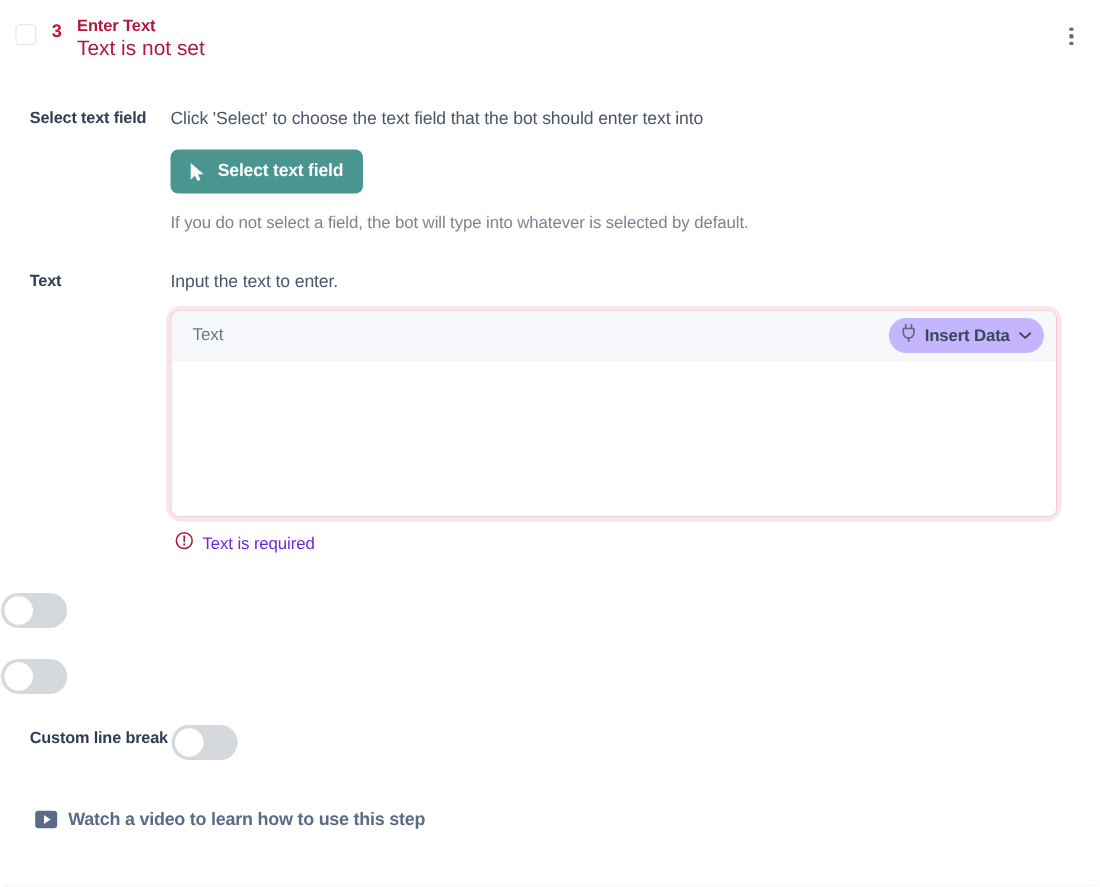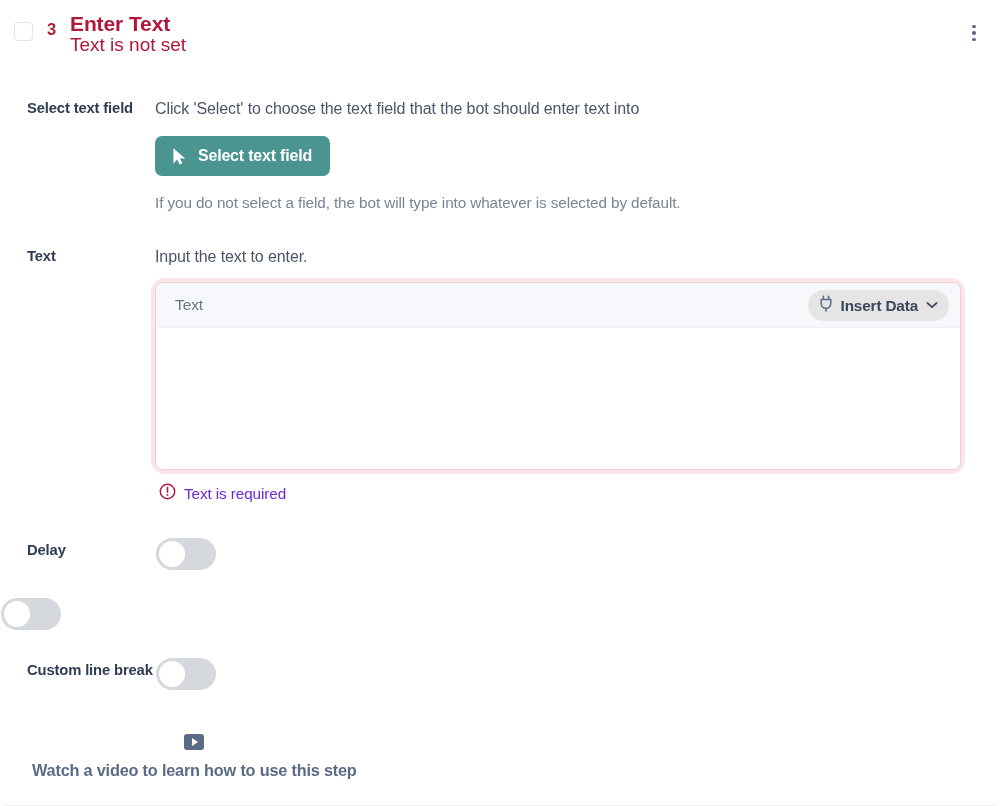--- a/index.html
+++ b/index.html
@@ -54,21 +54,21 @@
     font-weight: bold;
     color: #b01e37;
     flex: none;
     letter-spacing: -0.2px;
   }
   .step-titles {
     margin-left: 14px;
     margin-top: -2px;
   }
   .step-title {
-    font-size: 21px;
+    font-size: 15px;
     font-weight: bold;
     color: #b0173a;
     line-height: 21px;
     letter-spacing: -0.1px;
   }
   .step-subtitle {
     font-size: 19px;
     color: #b0173a;
     line-height: 19px;
     margin-top: 1px;
@@ -180,21 +180,21 @@
   }
   .editor-toolbar-label {
     font-size: 15.5px;
     color: #6b7588;
     letter-spacing: -0.1px;
   }
   .insert-data {
     display: inline-flex;
     align-items: center;
     gap: 7px;
-    background: #e5e5e5;
+    background: #c4b5fd;
     border: none;
     border-radius: 16px;
     padding: 5px 11px 5px 10px;
     font-family: "Liberation Sans", sans-serif;
     font-size: 15.3px;
     font-weight: bold;
     color: #3b465c;
     letter-spacing: -0.15px;
     cursor: pointer;
     line-height: 19px;
@@ -246,21 +246,20 @@
 
   
   .video-link {
     display: inline-flex;
     align-items: center;
     gap: 10px;
     margin-left: 32px;
     margin-top: 44px;
     cursor: pointer;
     text-decoration: none;
-    flex-direction: column;
   }
   .video-icon {
     width: 20px;
     height: 16px;
     border-radius: 3px;
     background: #5b6b86;
     display: flex;
     align-items: center;
     justify-content: center;
   }
@@ -354,21 +353,20 @@
             <circle cx="8.5" cy="11.9" r="0.95" fill="#b0173a"></circle>
           </svg>
         </span>
         <span class="error-text">Text is required</span>
       </div>
     </div>
   </div>
 
   
   <div class="row row-toggle">
-    <div class="row-label">Delay</div>
     <div class="row-body">
       <div class="toggle">
         <div class="knob"></div>
       </div>
     </div>
   </div>
 
   <div class="row row-toggle row-append">
     <div class="row-body">
       <div class="toggle">

